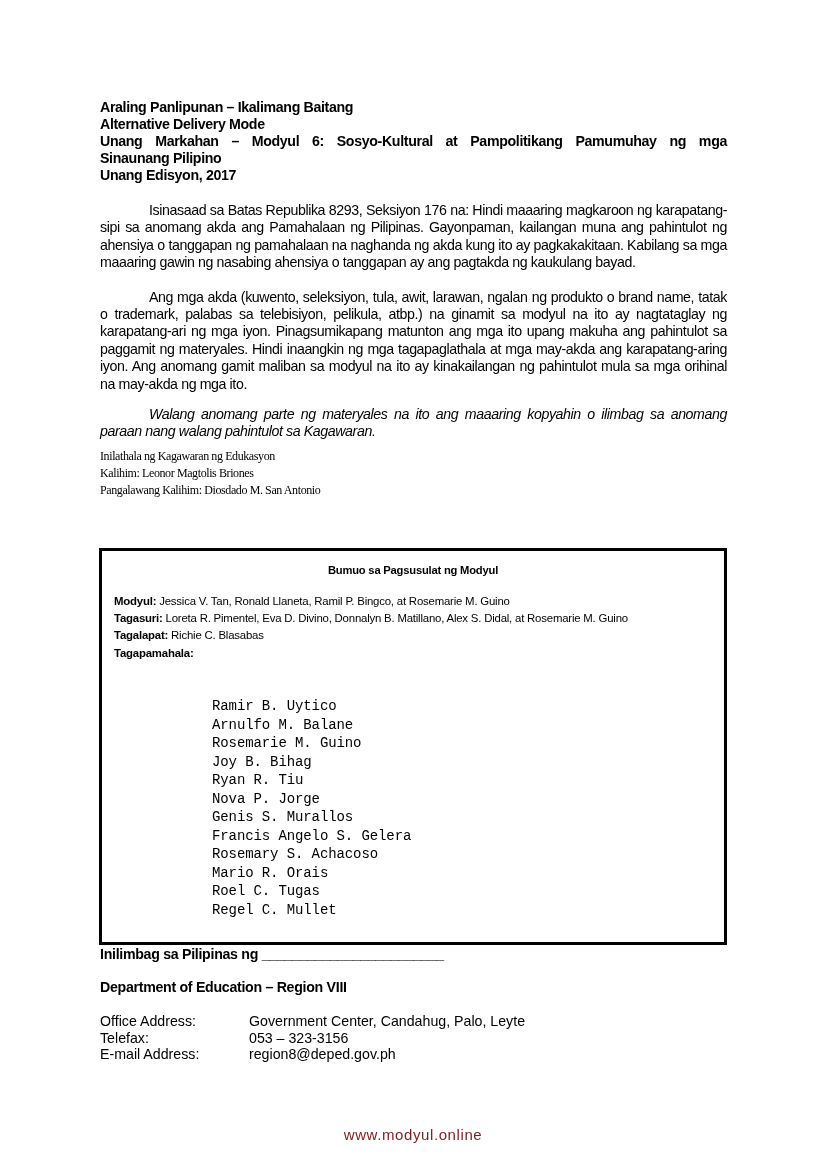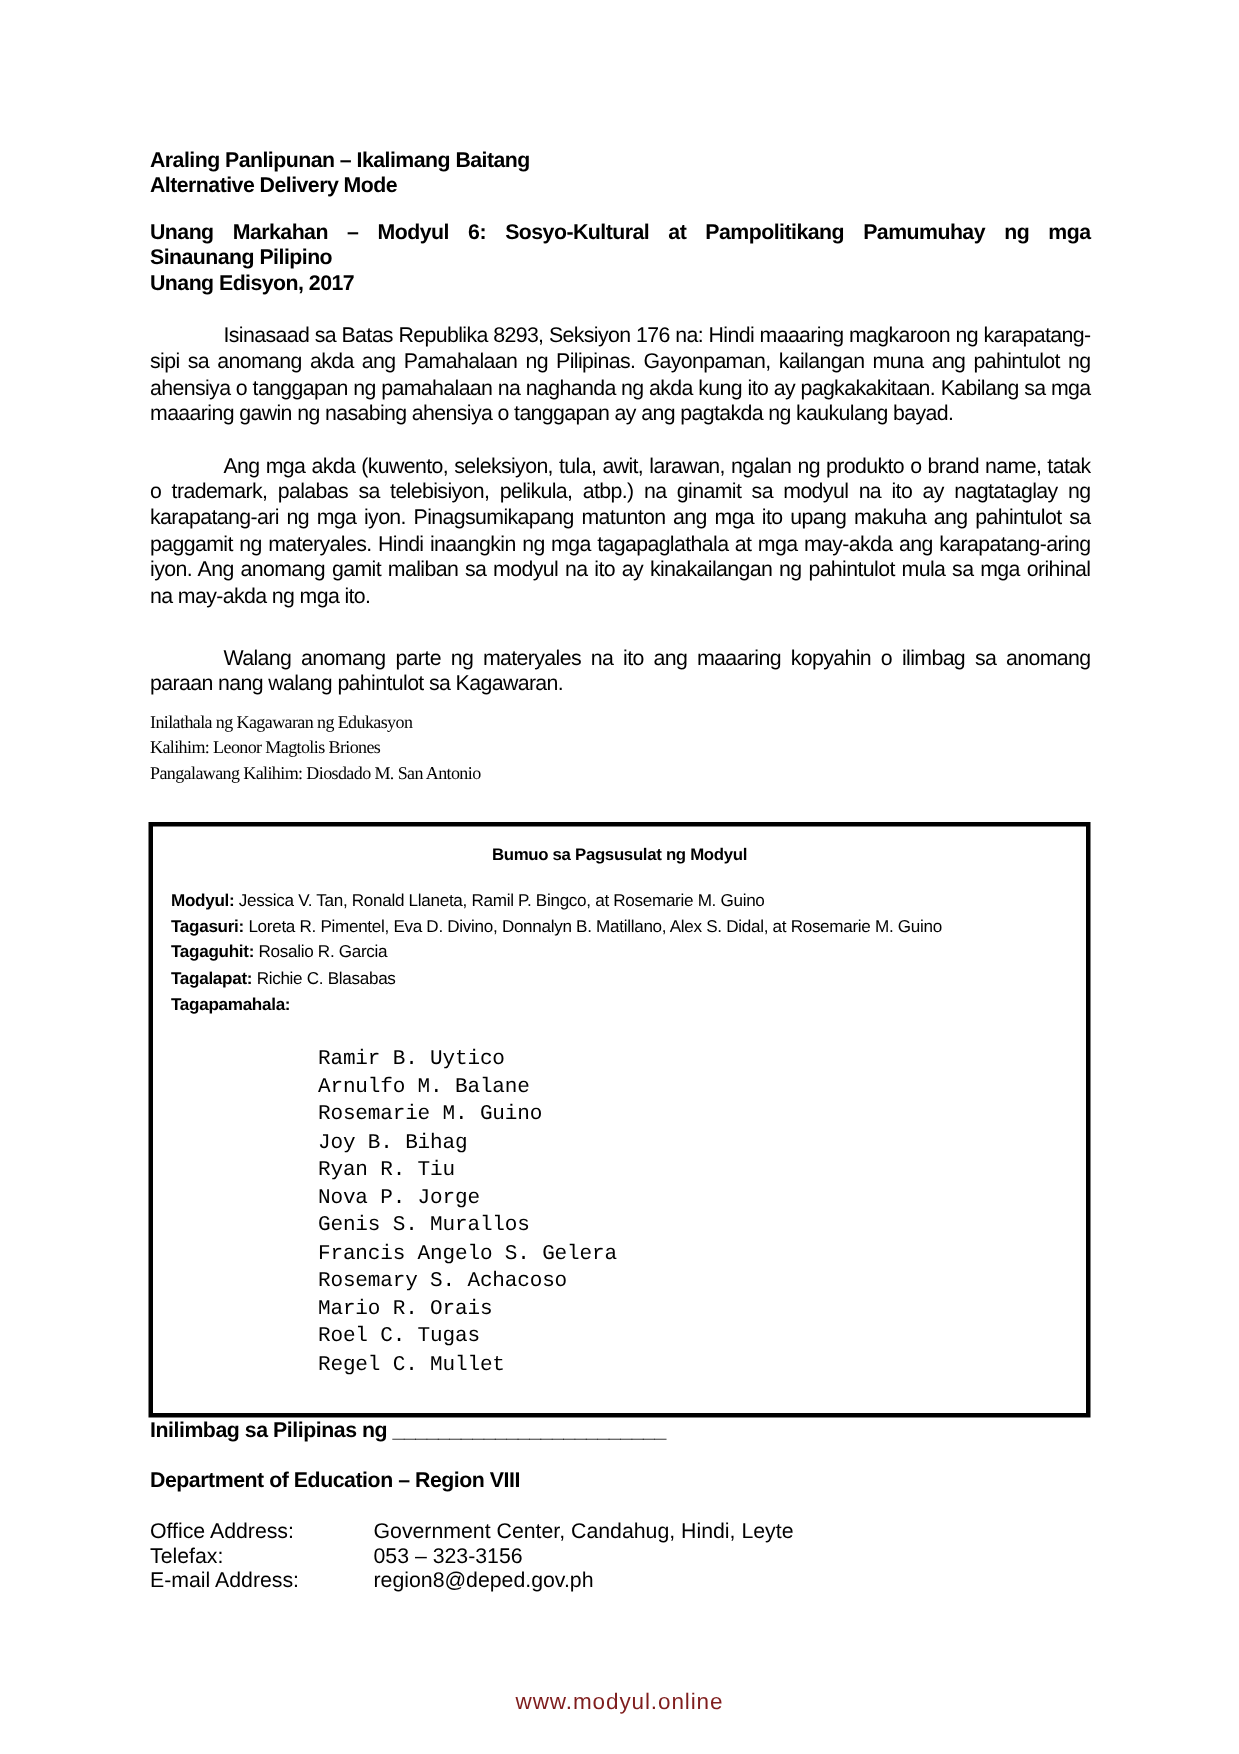--- a/index.html
+++ b/index.html
@@ -24,33 +24,32 @@
     .head-block .line {
       font-weight: bold;
       font-size: 14.2px;
       line-height: 17px;
       font-stretch: condensed;
       letter-spacing: -0.35px;
     }
     .head-block .justify {
       text-align: justify;
       text-align-last: justify;
-      margin-top: 14px;
     }
     .para {
       font-size: 14.2px;
       line-height: 17.4px;
       text-align: justify;
       text-indent: 49px;
       letter-spacing: -0.4px;
       margin: 0;
     }
     .para-1 { margin-top: 18px; }
     .para-2 { margin-top: 17px; }
-    .para-3 { margin-top: 24px; }
+    .para-3 { margin-top: 13px; font-style: italic; }
     .publisher {
       margin-top: 7px;
       font-size: 12px;
       line-height: 17px;
       letter-spacing: -0.4px;
       font-family: Liberation Serif, serif;
     }
     .credits-box {
       position: absolute;
       left: 99px;
@@ -153,21 +152,20 @@
     <div>Kalihim: Leonor Magtolis Briones</div>
     <div>Pangalawang Kalihim: Diosdado M. San Antonio</div>
   </div>
 </div>
 
 <div class="credits-box">
   <div class="credits-title">Bumuo sa Pagsusulat ng Modyul</div>
   <div class="credits-list">
     <div><span class="role">Modyul:</span> <span>Jessica V. Tan, Ronald Llaneta, Ramil P. Bingco, at Rosemarie M. Guino</span></div>
     <div><span class="role">Tagasuri:</span> <span>Loreta R. Pimentel, Eva D. Divino, Donnalyn B. Matillano, Alex S. Didal, at Rosemarie M. Guino</span></div>
-    <div><span class="role">Tagaguhit:</span> <span>Rosalio R. Garcia</span></div>
     <div><span class="role">Tagalapat:</span> <span>Richie C. Blasabas</span></div>
     <div><span class="role">Tagapamahala:</span></div>
   </div>
   <div class="managers">
     <div>Ramir B. Uytico</div>
     <div>Arnulfo M. Balane</div>
     <div>Rosemarie M. Guino</div>
     <div>Joy B. Bihag</div>
     <div>Ryan R. Tiu</div>
     <div>Nova P. Jorge</div>
@@ -180,21 +178,21 @@
   </div>
 </div>
 
 <div class="printed">Inilimbag sa Pilipinas ng ________________________</div>
 
 <div class="region">Department of Education – Region VIII</div>
 
 <div class="contacts">
   <div class="contact-row">
     <span class="contact-label">Office Address:</span>
-    <span>Government Center, Candahug, Hindi, Leyte</span>
+    <span>Government Center, Candahug, Palo, Leyte</span>
   </div>
   <div class="contact-row">
     <span class="contact-label">Telefax:</span>
     <span>053 – 323-3156</span>
   </div>
   <div class="contact-row">
     <span class="contact-label">E-mail Address:</span>
     <span>region8@deped.gov.ph</span>
   </div>
 </div>

